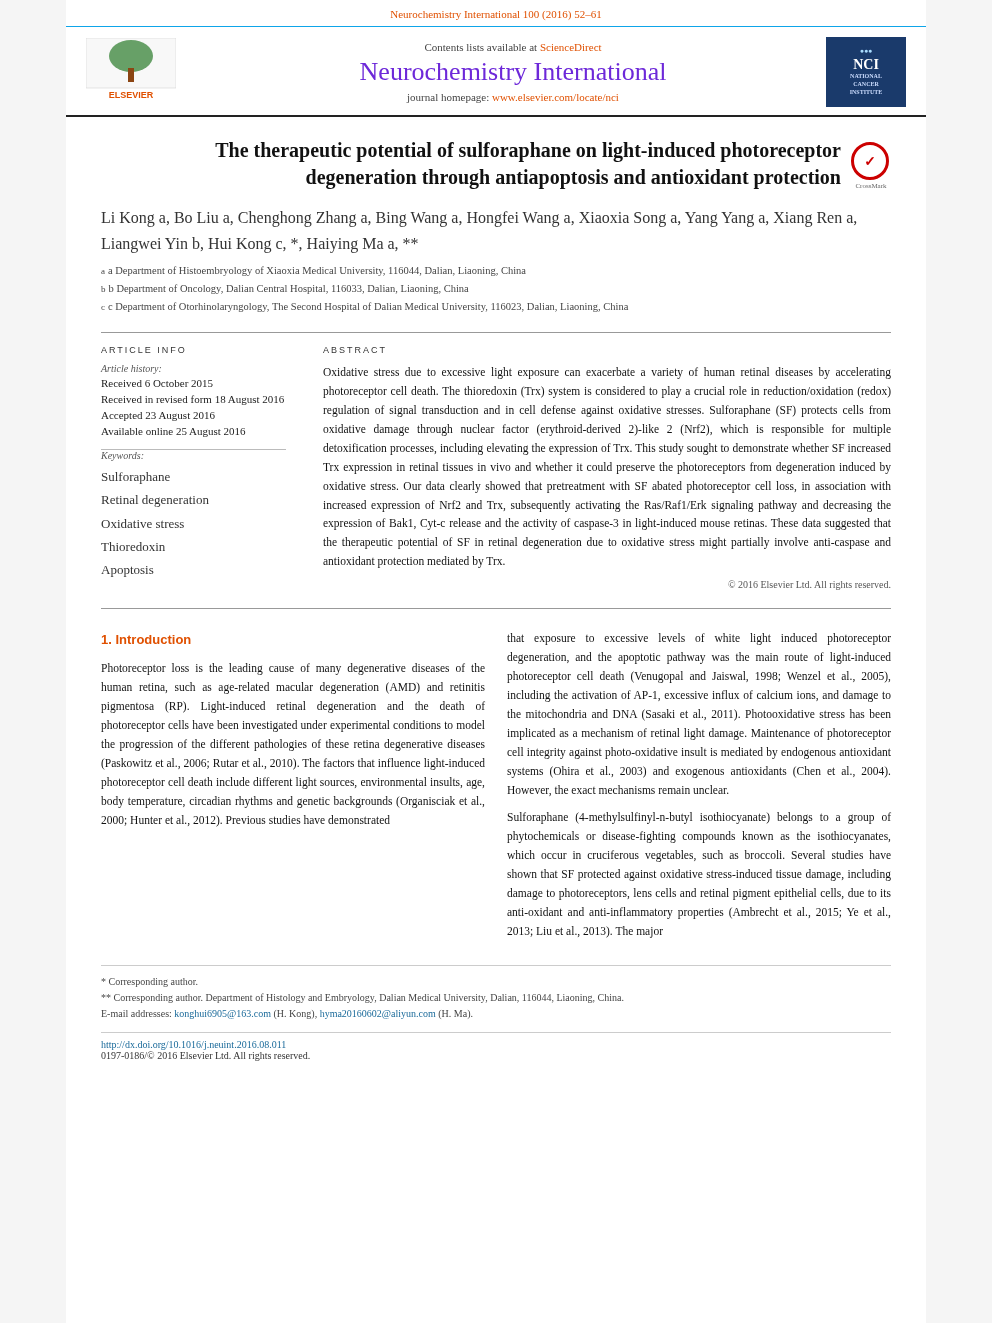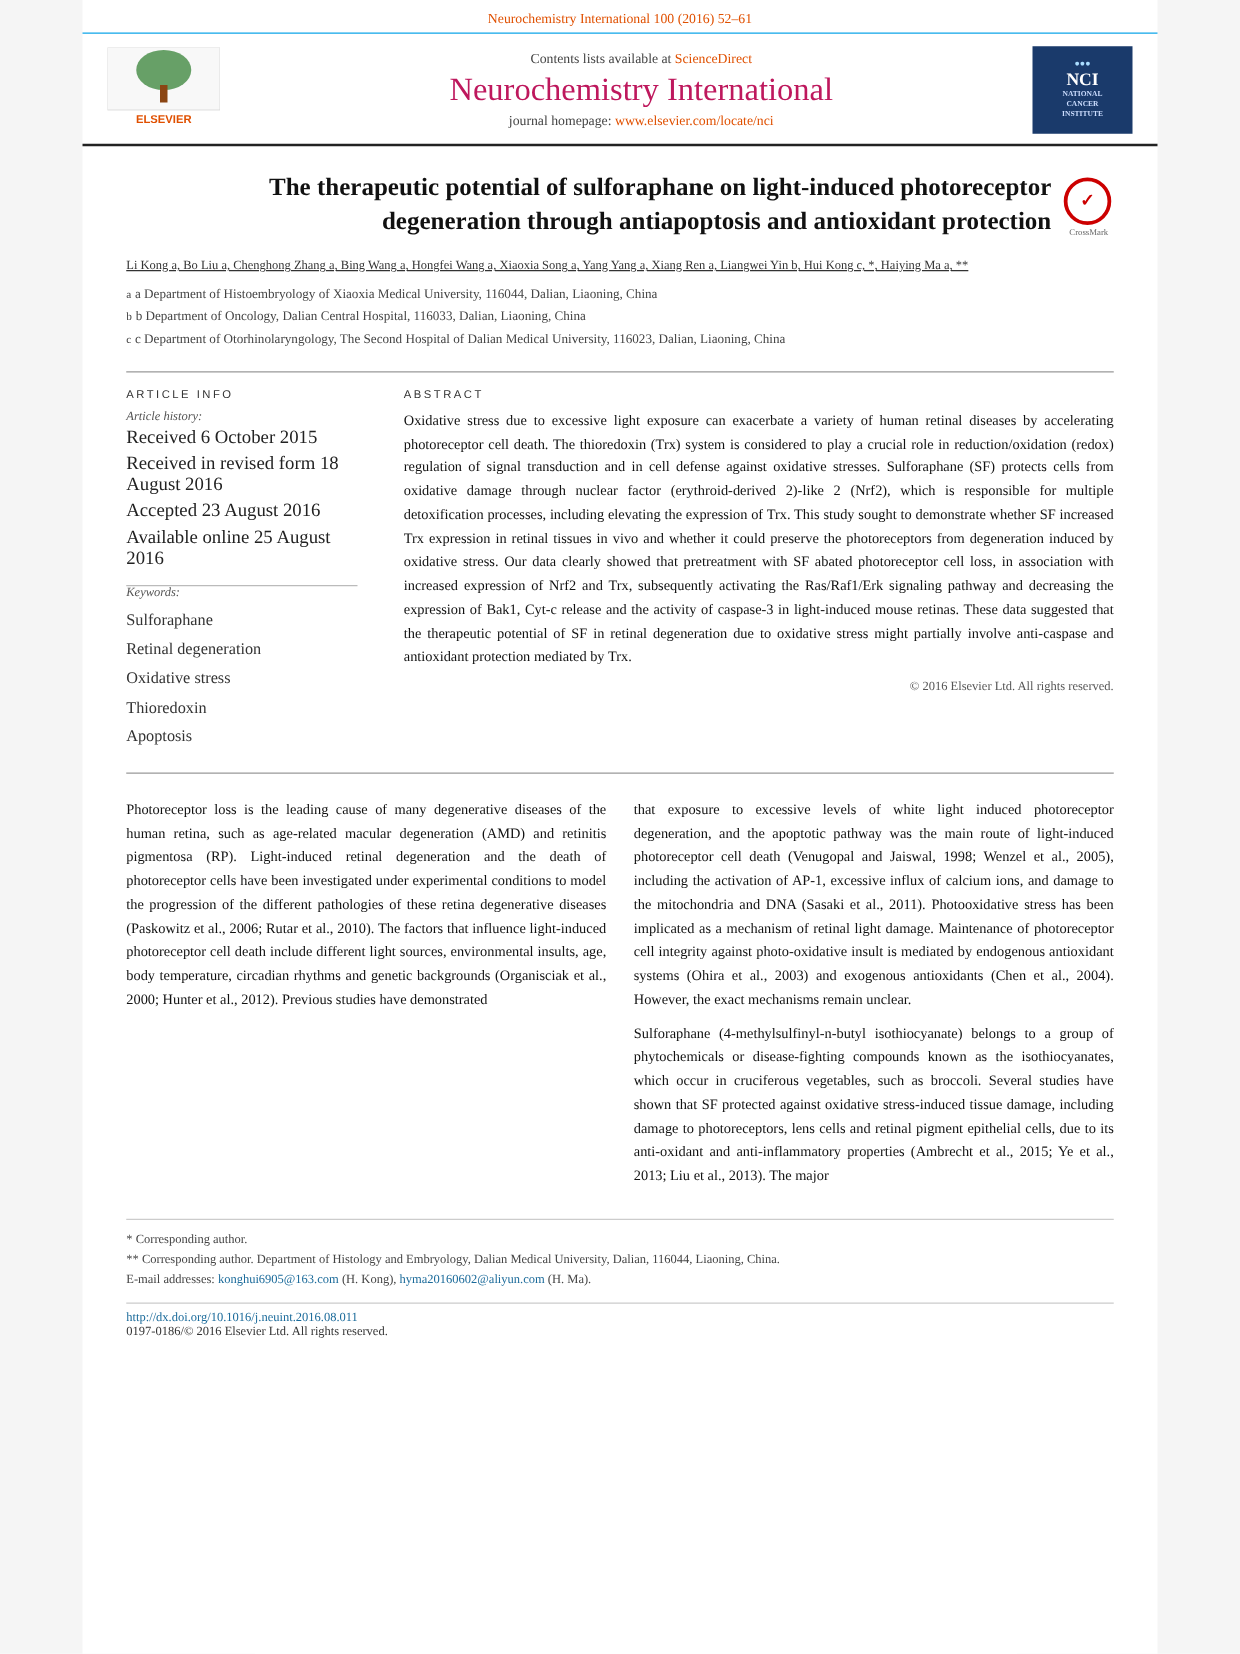--- a/index.html
+++ b/index.html
@@ -41,21 +41,21 @@
       color: #444;
     }
     .sciencedirect-link a {
       color: #e05000;
       text-decoration: none;
     }
     .journal-title-banner {
       font-size: 26px;
       font-family: 'Times New Roman', serif;
       font-weight: normal;
-      color: #be185d;
+      color: #6d28d9;
       margin: 4px 0;
     }
     .journal-homepage {
       font-size: 11px;
       color: #444;
     }
     .journal-homepage a {
       color: #e05000;
       text-decoration: none;
     }
@@ -112,25 +112,24 @@
       font-size: 20px;
       font-family: 'Times New Roman', serif;
       font-weight: bold;
       color: #111;
       line-height: 1.35;
       margin-bottom: 14px;
       padding-right: 50px;
       text-align: right;
     }
     .authors {
-      font-size: 10px;
+      font-size: 16px;
       color: #333;
       margin-bottom: 6px;
       line-height: 1.6;
-      text-decoration: underline;
     }
     .affiliations {
       font-size: 10.5px;
       color: #444;
       margin-bottom: 16px;
       line-height: 1.7;
     }
     .affil-line { display: flex; align-items: baseline; gap: 3px; }
     .affil-sup { font-size: 9px; vertical-align: super; }
     hr.divider {
@@ -159,21 +158,21 @@
       margin-bottom: 8px;
       font-family: Arial, sans-serif;
     }
     .article-info-label {
       font-size: 10px;
       color: #555;
       font-style: italic;
       margin-bottom: 3px;
     }
     .article-info-value {
-      font-size: 15px;
+      font-size: 11px;
       color: #222;
       margin-bottom: 10px;
     }
     .keywords-section {
       margin-top: 12px;
       border-top: 1px solid #bbb;
     }
     .keywords-label {
       font-size: 10px;
       font-style: italic;
@@ -337,20 +336,23 @@
         <div class="section-heading">ABSTRACT</div>
         <div class="abstract-text">Oxidative stress due to excessive light exposure can exacerbate a variety of human retinal diseases by accelerating photoreceptor cell death. The thioredoxin (Trx) system is considered to play a crucial role in reduction/oxidation (redox) regulation of signal transduction and in cell defense against oxidative stresses. Sulforaphane (SF) protects cells from oxidative damage through nuclear factor (erythroid-derived 2)-like 2 (Nrf2), which is responsible for multiple detoxification processes, including elevating the expression of Trx. This study sought to demonstrate whether SF increased Trx expression in retinal tissues in vivo and whether it could preserve the photoreceptors from degeneration induced by oxidative stress. Our data clearly showed that pretreatment with SF abated photoreceptor cell loss, in association with increased expression of Nrf2 and Trx, subsequently activating the Ras/Raf1/Erk signaling pathway and decreasing the expression of Bak1, Cyt-c release and the activity of caspase-3 in light-induced mouse retinas. These data suggested that the therapeutic potential of SF in retinal degeneration due to oxidative stress might partially involve anti-caspase and antioxidant protection mediated by Trx.</div>
         <div class="copyright">© 2016 Elsevier Ltd. All rights reserved.</div>
       </div>
     </div>
 
     <hr class="divider" style="margin-top:18px;">
 
     <div class="body-two-col">
       <div class="body-col">
+        <div class="section-title">
+          <span>1.</span> <span>Introduction</span>
+        </div>
         <p>Photoreceptor loss is the leading cause of many degenerative diseases of the human retina, such as age-related macular degeneration (AMD) and retinitis pigmentosa (RP). Light-induced retinal degeneration and the death of photoreceptor cells have been investigated under experimental conditions to model the progression of the different pathologies of these retina degenerative diseases (Paskowitz et al., 2006; Rutar et al., 2010). The factors that influence light-induced photoreceptor cell death include different light sources, environmental insults, age, body temperature, circadian rhythms and genetic backgrounds (Organisciak et al., 2000; Hunter et al., 2012). Previous studies have demonstrated</p>
       </div>
       <div class="body-col">
         <p>that exposure to excessive levels of white light induced photoreceptor degeneration, and the apoptotic pathway was the main route of light-induced photoreceptor cell death (Venugopal and Jaiswal, 1998; Wenzel et al., 2005), including the activation of AP-1, excessive influx of calcium ions, and damage to the mitochondria and DNA (Sasaki et al., 2011). Photooxidative stress has been implicated as a mechanism of retinal light damage. Maintenance of photoreceptor cell integrity against photo-oxidative insult is mediated by endogenous antioxidant systems (Ohira et al., 2003) and exogenous antioxidants (Chen et al., 2004). However, the exact mechanisms remain unclear.</p>
         <p>Sulforaphane (4-methylsulfinyl-n-butyl isothiocyanate) belongs to a group of phytochemicals or disease-fighting compounds known as the isothiocyanates, which occur in cruciferous vegetables, such as broccoli. Several studies have shown that SF protected against oxidative stress-induced tissue damage, including damage to photoreceptors, lens cells and retinal pigment epithelial cells, due to its anti-oxidant and anti-inflammatory properties (Ambrecht et al., 2015; Ye et al., 2013; Liu et al., 2013). The major</p>
       </div>
     </div>
 
     <div class="footnote-section">
       <div>* Corresponding author.</div>

